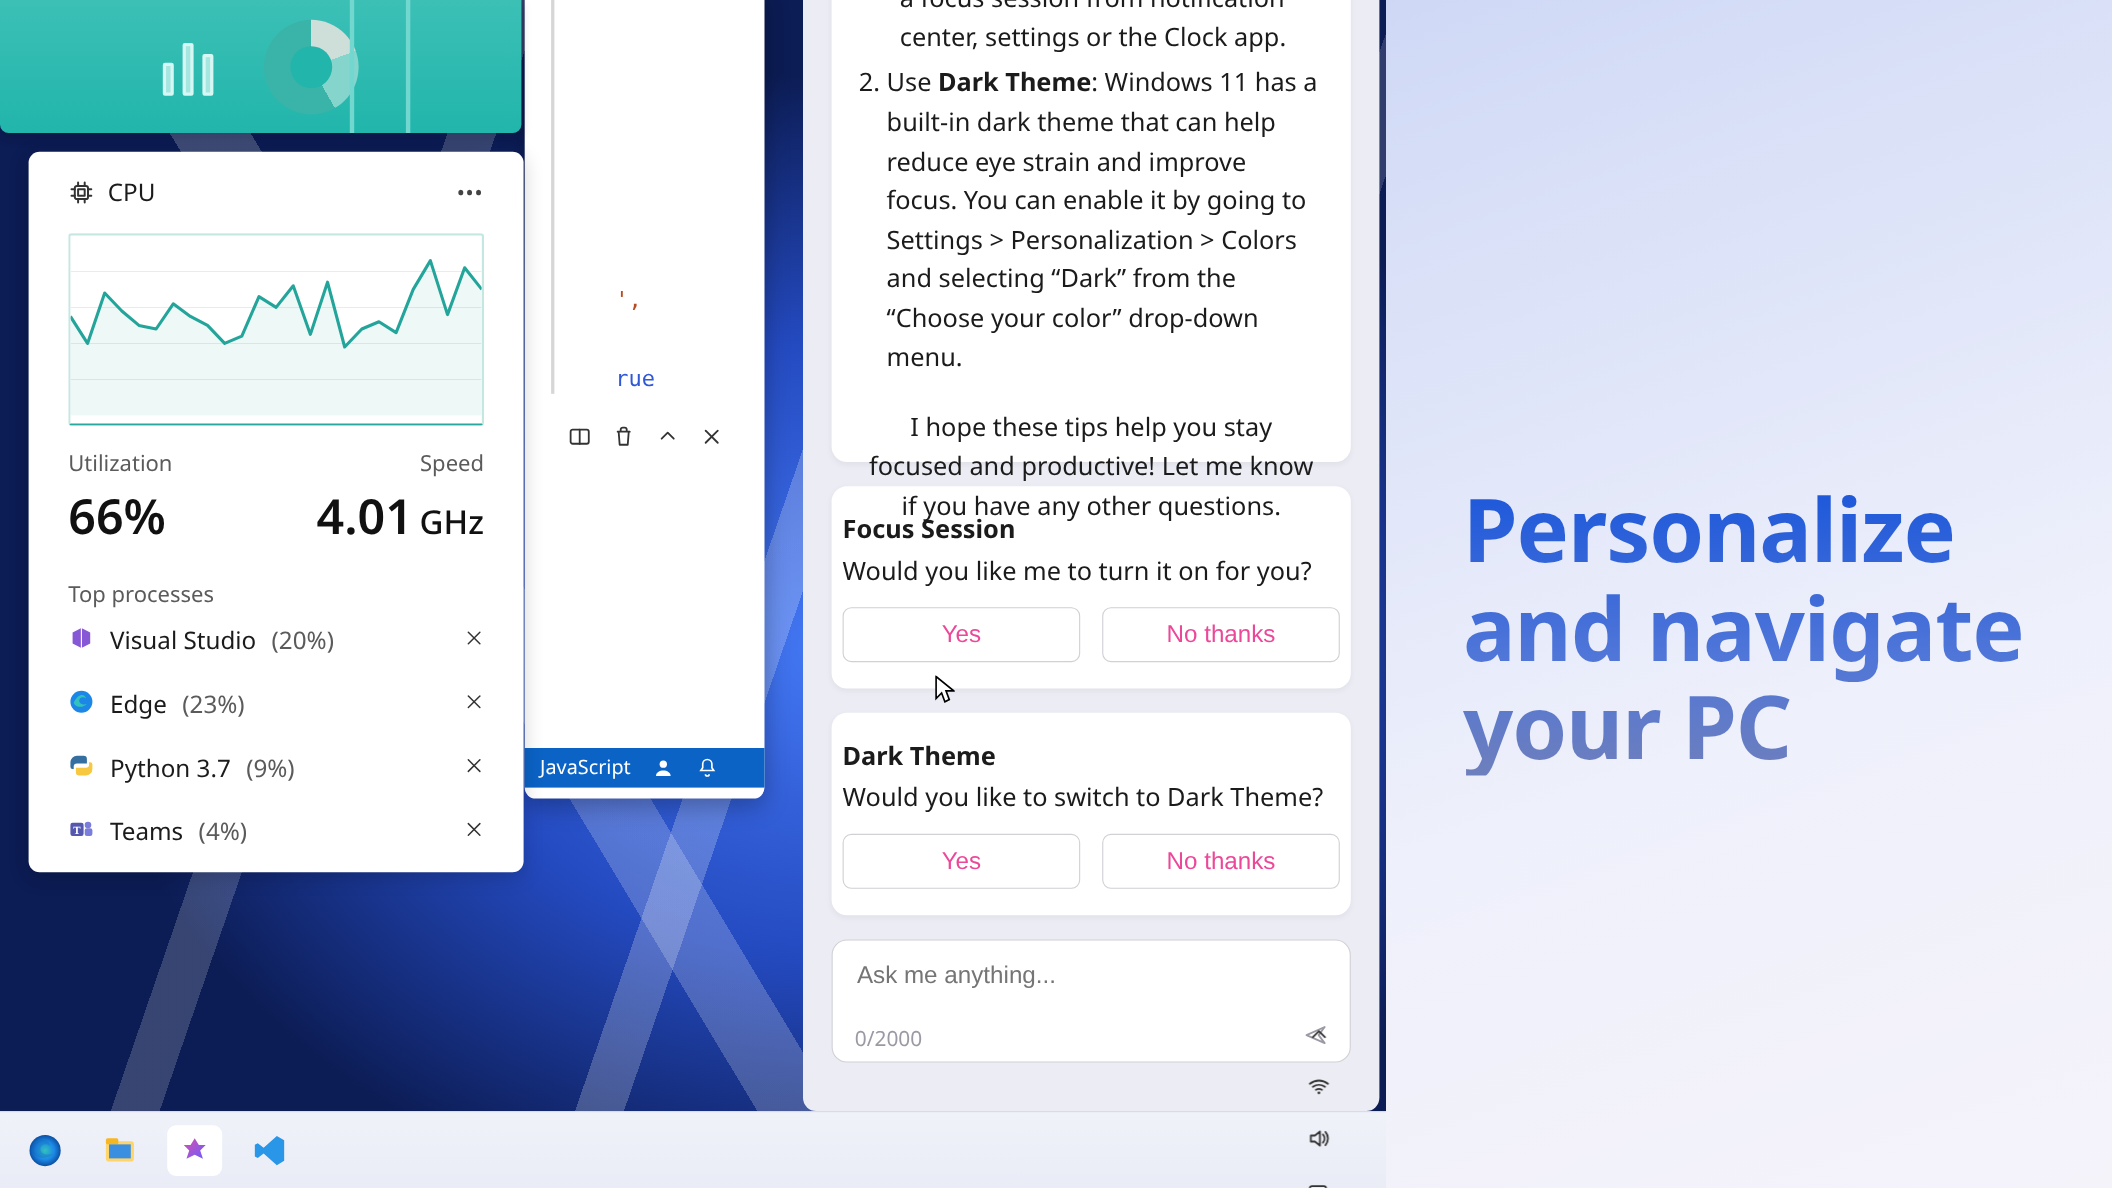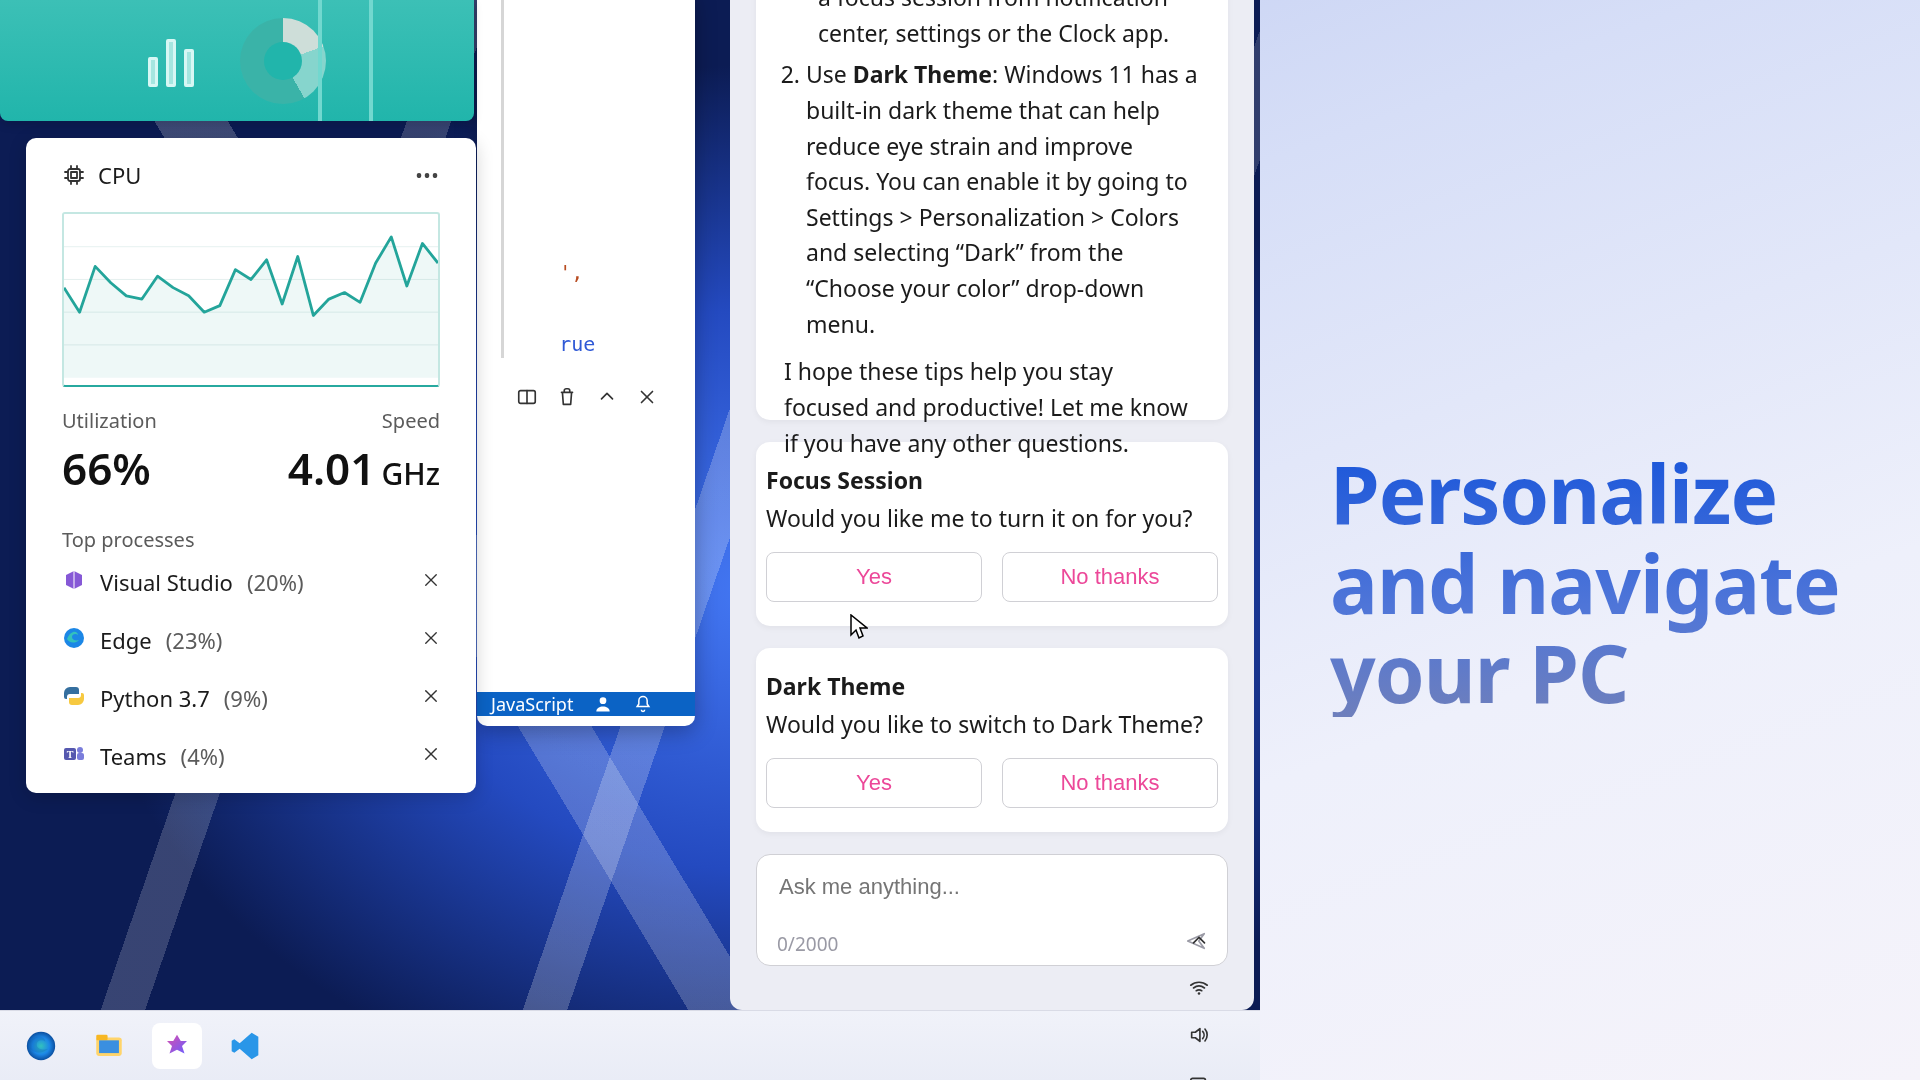--- a/index.html
+++ b/index.html
@@ -118,40 +118,40 @@
   .peek-actions{
     position:absolute; left:39px; top:396px; display:flex; gap:18px; align-items:center;
   }
   .peek-actions span{display:inline-block;width:22px;height:22px;color:#4a4a4a;}
   .peek-code{
     position:absolute; left:10px; top:246px; font-family:ui-monospace,monospace;
     font-size:20px; color:#2f59d6; white-space:pre;
   }
   .peek-code .s{color:#b84c21;}
   .peek-status{
-    position:absolute; left:0; right:0; bottom:10px; height:24px;
+    position:absolute; left:0; right:0; bottom:10px; height:36px;
     background:#0b63c5; color:#fff; display:flex; align-items:center; gap:20px;
     padding:0 14px; font-size:18px;
   }
   .peek-status .lang{}
 
   
   .copilot{
     position:absolute; left:730px; top:-64px; width:524px; height:1074px;
     background:#ecedf4; border-radius:12px; padding:16px 26px 16px;
   }
   .msg-card{
     background:#fff; border-radius:14px; box-shadow:0 2px 6px rgba(0,0,0,.05);
     margin-bottom:22px; padding:20px 28px;
   }
   .big-msg{height:468px; padding-top:28px;}
   .big-msg ol{margin:0 0 0 22px;padding:0;}
   .big-msg li{font-size:23px;line-height:1.55;color:var(--txt);margin-bottom:6px;}
   .big-msg li b{font-weight:700;}
-  .big-msg .tail{font-size:23px;line-height:1.55;color:var(--txt);margin-top:12px;}
+  .big-msg .tail{font-size:23px;line-height:1.55;color:var(--txt);margin-top:28px;text-align:center;}
   .prompt-card{padding:22px 10px 24px;}
   .prompt-card h4{margin:0;font-size:23px;font-weight:700;color:var(--txt);}
   .prompt-card p{margin:6px 0 18px;font-size:23px;color:var(--txt);line-height:1.4;}
   .btnrow{display:flex;gap:20px;}
   .btnrow button{
     flex:1 1 0; height:50px; font-size:22px; color:#ec4899;
     background:#fff; border:1px solid var(--chip-border); border-radius:8px;
     cursor:pointer;
   }
   .inputbox{
@@ -166,21 +166,21 @@
   .copilot .inputbox .bar .cnt{font-size:19px;color:#9a9aa5;}
   .inputbox .bar .send{margin-left:auto;color:#9a9aa5;}
 
   
   .cursor{
     position:absolute; left:850px; top:614px; width:18px; height:26px;
   }
 
   
   .hero{
-    position:absolute; left:1330px; top:448px; width:580px;
+    position:absolute; left:1330px; top:436px; width:580px;
     font-weight:700; font-size:80px; line-height:1.12; letter-spacing:-1px;
     background:linear-gradient(180deg,#1a56da,#5076d8 60%,#6e7fbc);
     -webkit-background-clip:text; background-clip:text; color:transparent;
   }
   
   .taskbar{
     position:absolute; left:0; bottom:0; width:1260px; height:70px;
     background:linear-gradient(180deg,#f5f6fbE0,#edeff7E0);
     border-top:1px solid #d9dbe6;
     display:flex; align-items:center; padding:0 16px;

